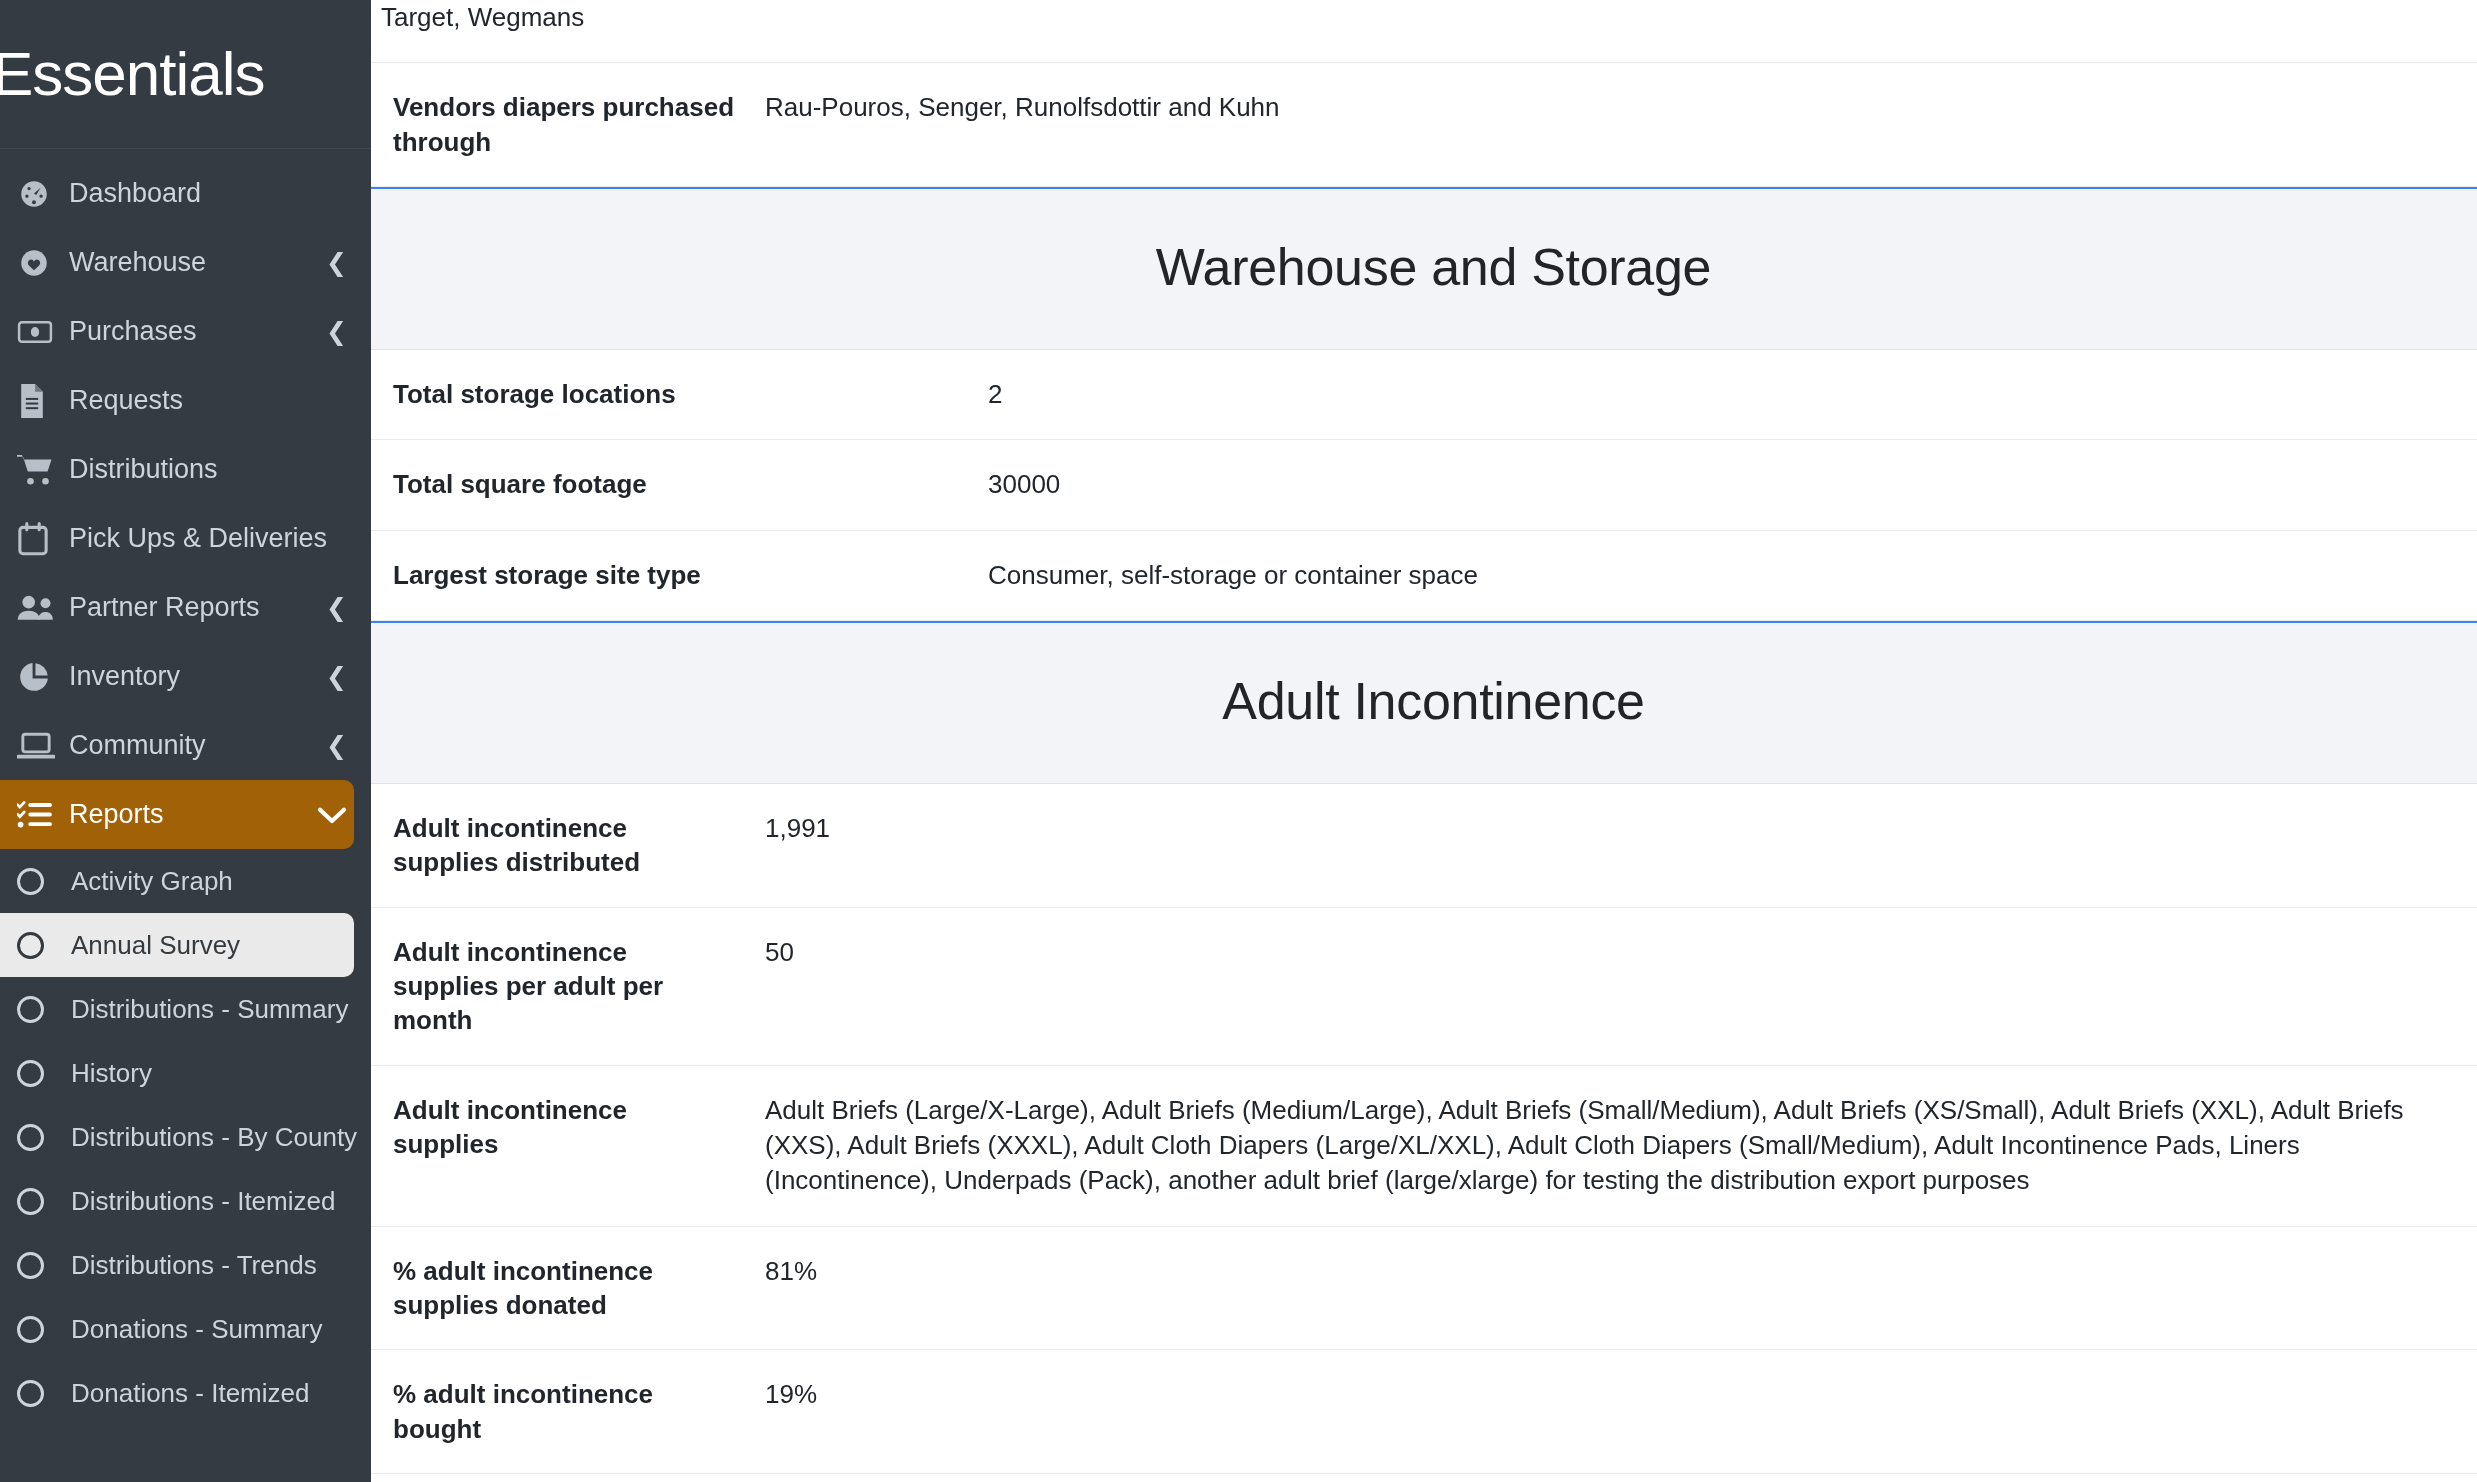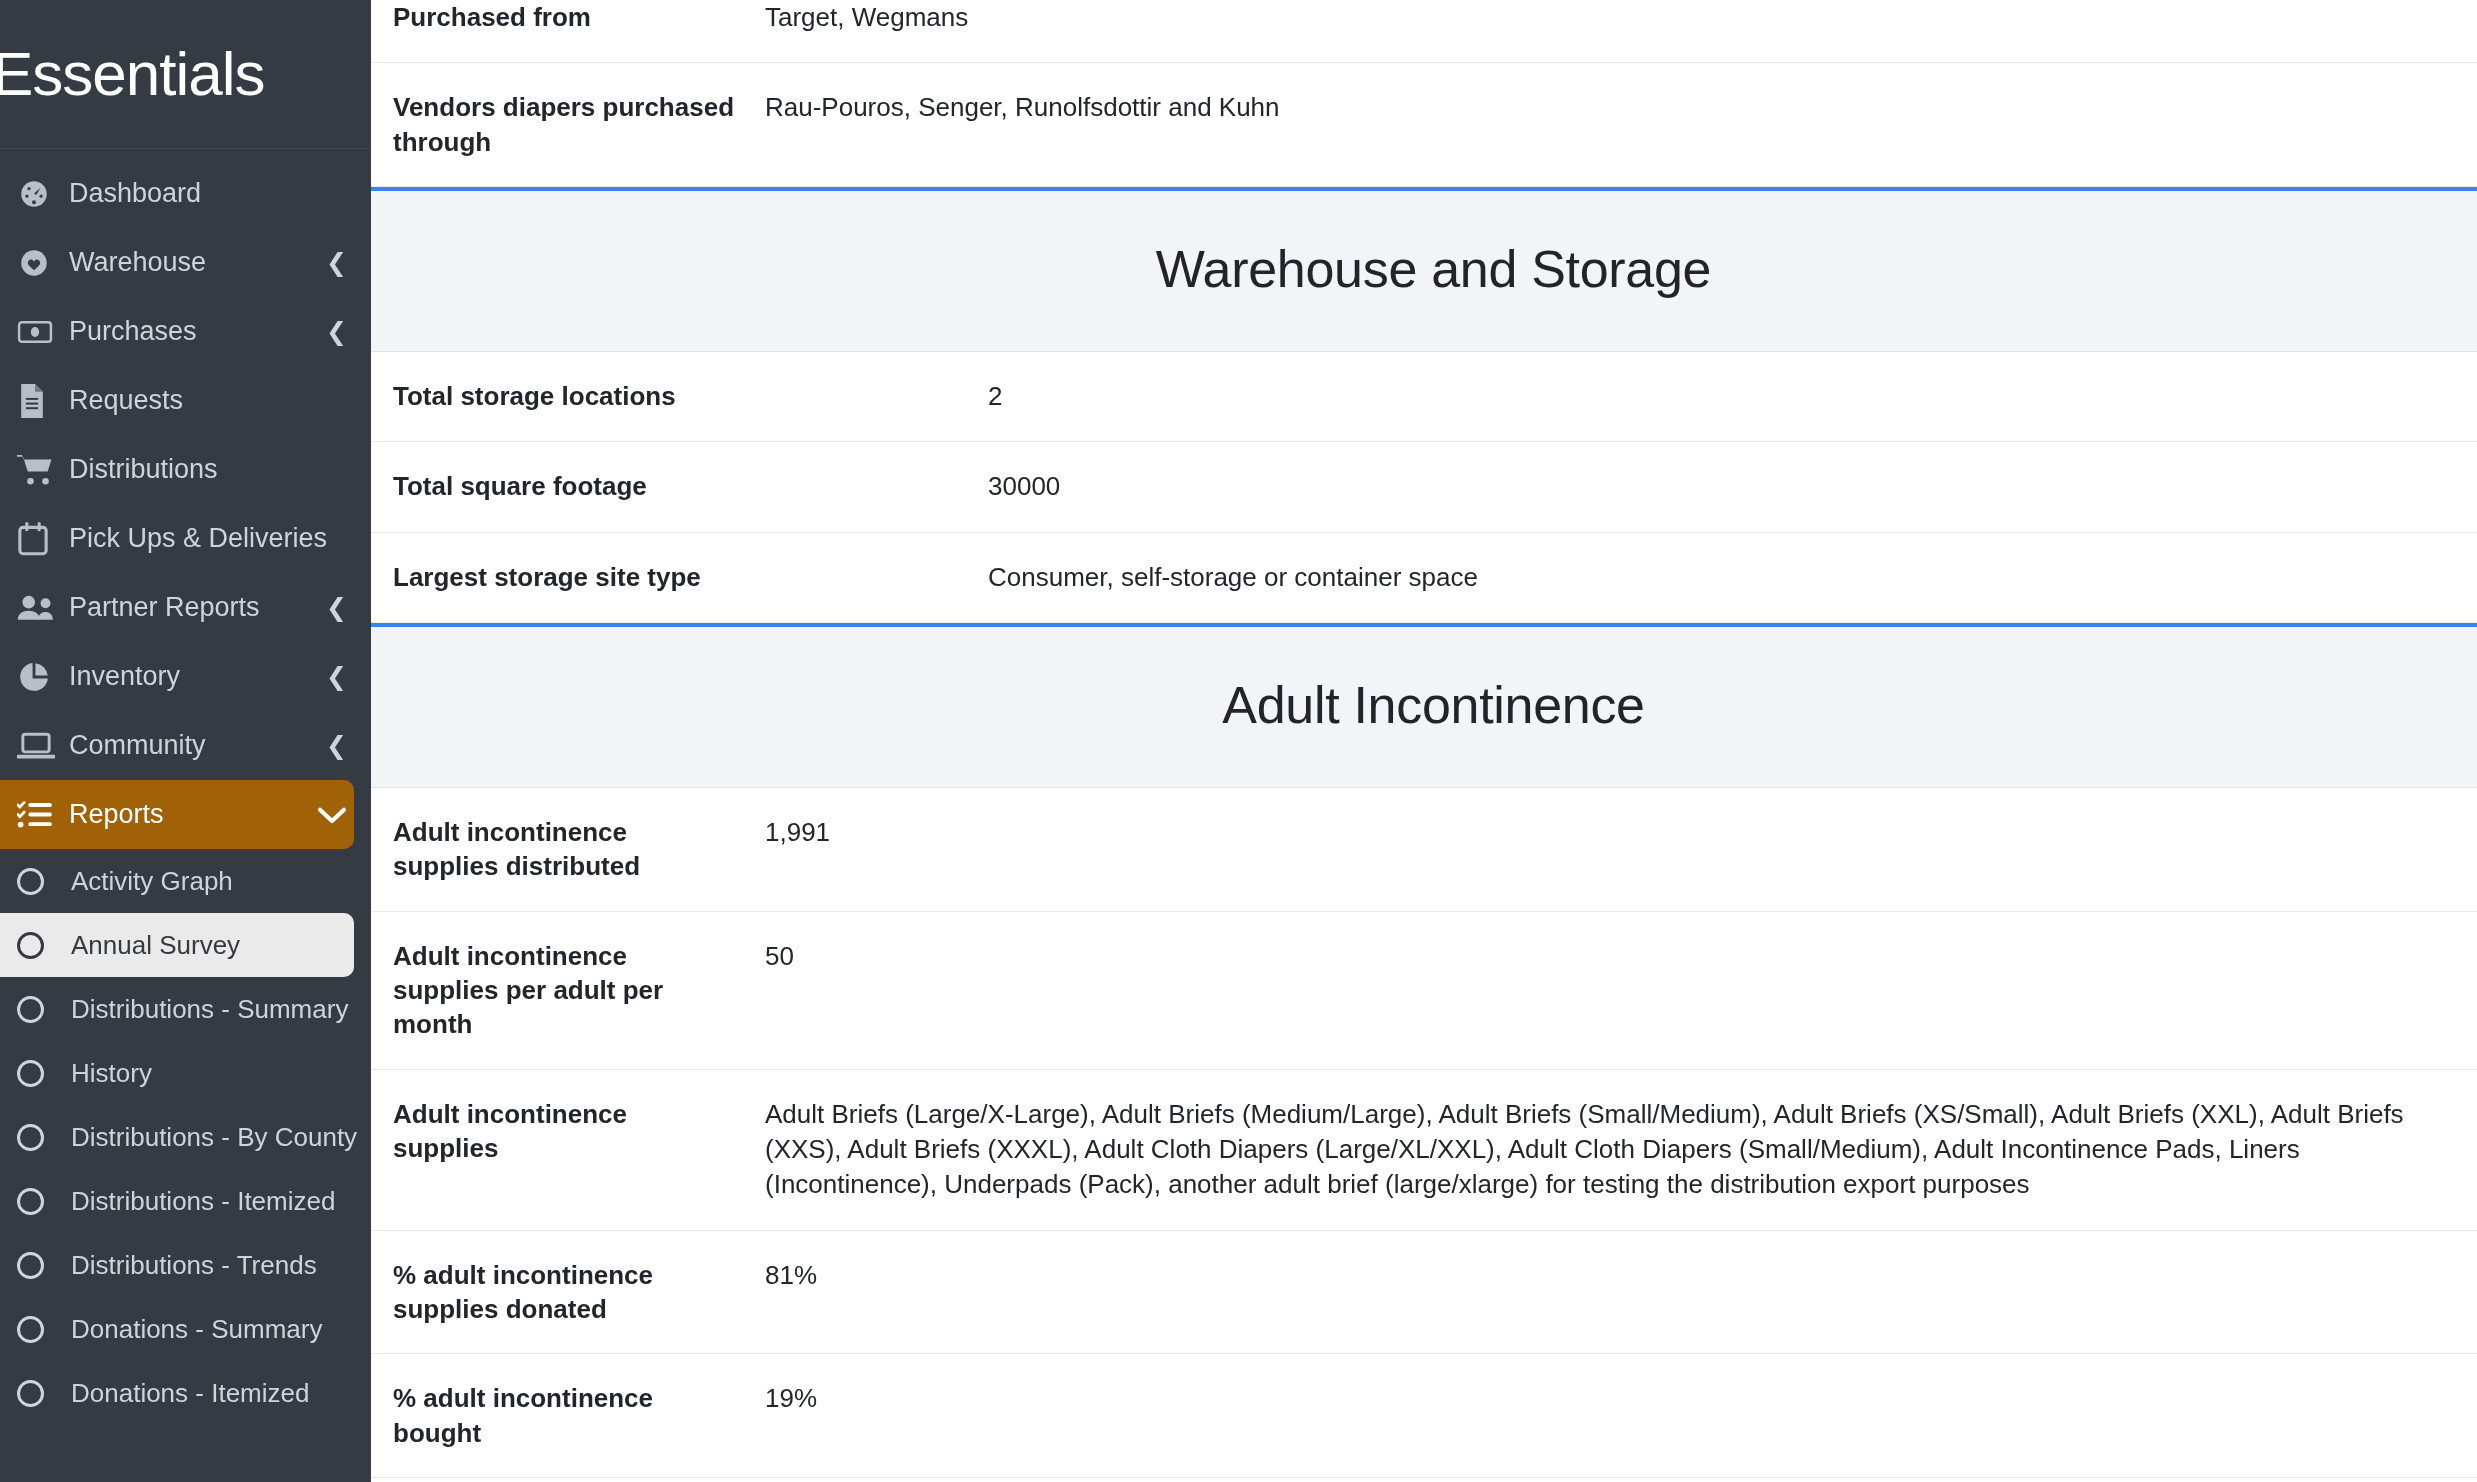--- a/index.html
+++ b/index.html
@@ -142,21 +142,21 @@
     padding: 27px 24px 27px 10px;
     font-size: 26px;
     color: #21262c;
     line-height: 1.36;
   }
   .row.indent-value .cell-label { width: 617px; min-width: 617px; }
   .row.indent-value .cell-value { padding-left: 0; }
 
   .section-header {
     background: #f2f4f8;
-    border-top: 4px solid #3b82f6;
+    border-top: 2px solid #3b82f6;
     border-bottom: 1px solid #dfe3ea;
     text-align: center;
     padding: 48px 0 52px 18px;
     font-size: 52px;
     font-weight: 400;
     color: #212529;
     letter-spacing: -0.3px;
   }
   .row.clipped-top .cell-label,
   .row.clipped-top .cell-value { padding-top: 0; }
@@ -358,21 +358,20 @@
         <span class="lbl">Donations - Itemized</span>
       </div>
 
     </nav>
   </aside>
 
   <main class="content">
     <div class="table">
 
       <div class="row clipped-top">
-        <div class="cell-label">Purchased from</div>
         <div class="cell-value">Target, Wegmans</div>
       </div>
 
       <div class="row">
         <div class="cell-label">Vendors diapers purchased through</div>
         <div class="cell-value">Rau-Pouros, Senger, Runolfsdottir and Kuhn</div>
       </div>
 
       <div class="section-header">Warehouse and Storage</div>
 

